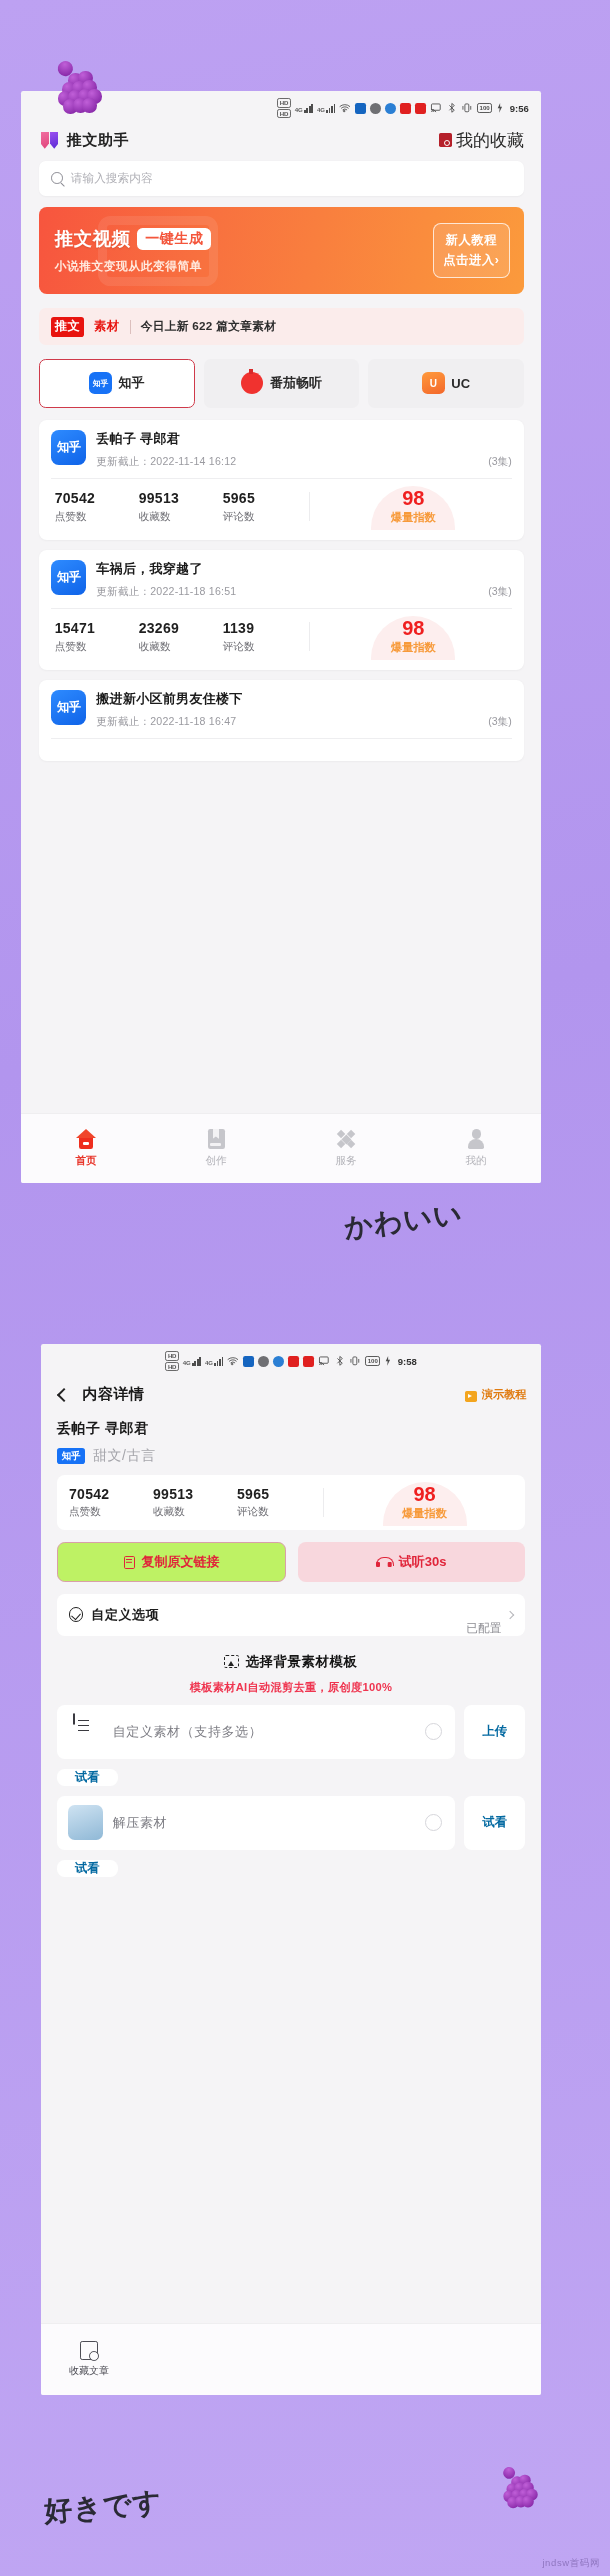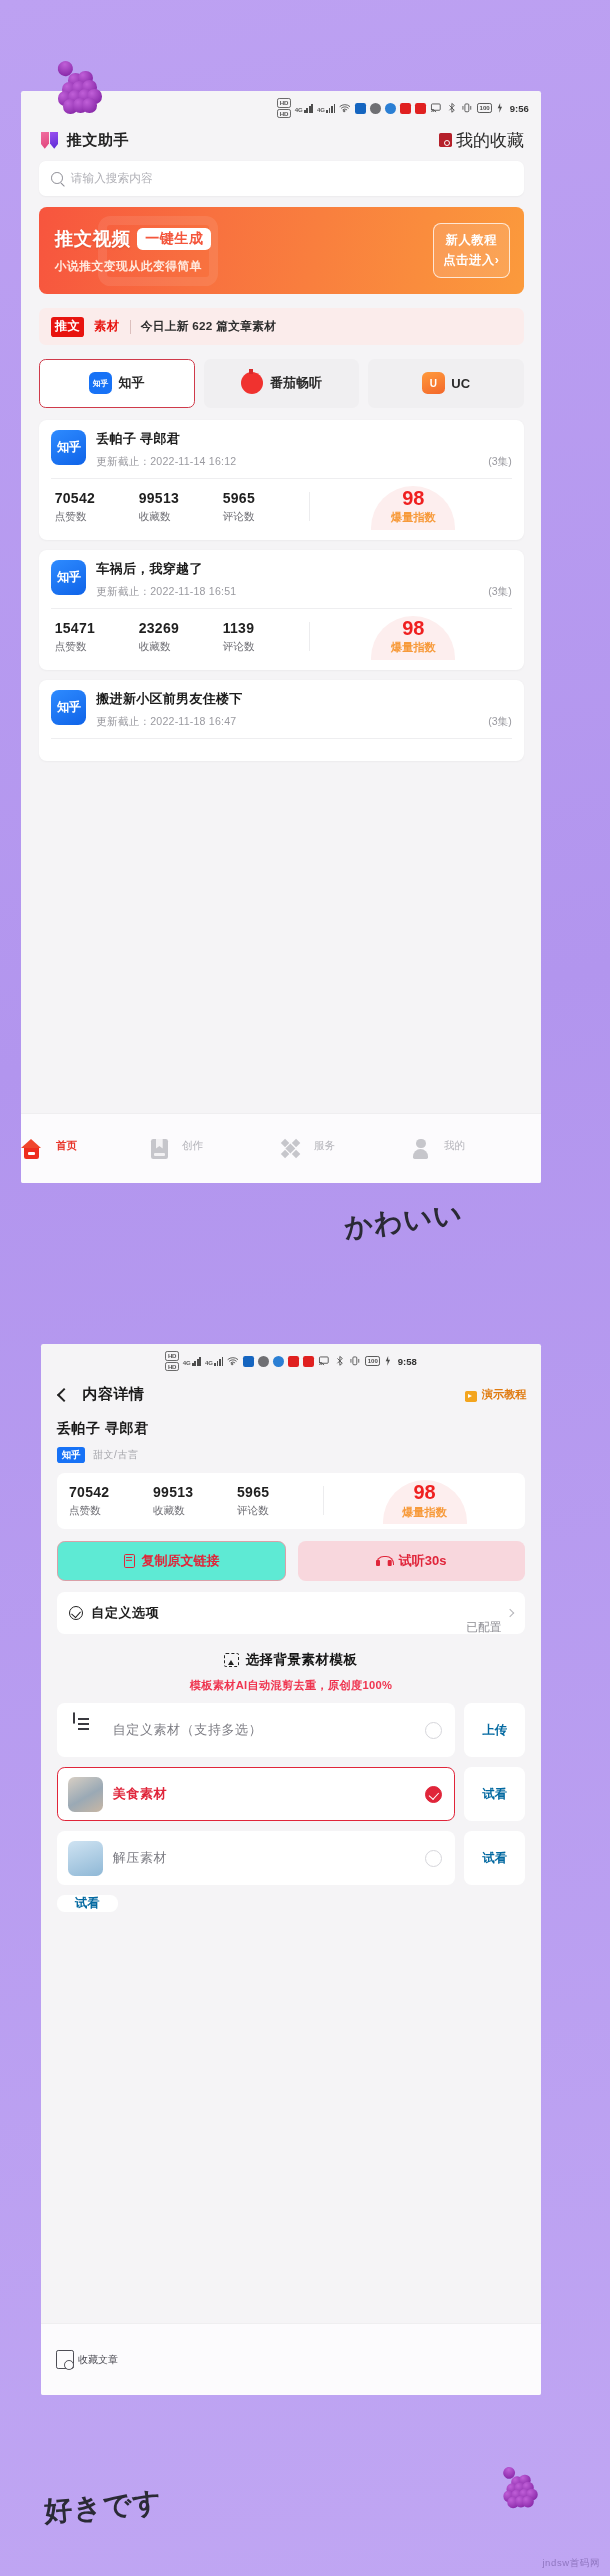--- a/index.html
+++ b/index.html
@@ -172,21 +172,21 @@
   .gauge-bg { position:absolute; width:84px;height:44px;border-radius:44px 44px 0 0;
               background:#fdeeee; top:-2.2px; }
   .gauge-num { font-size:20px; font-weight:800; color:#ef2020; position:relative; z-index:2; line-height:20px;}
   .gauge-lab { font-size:11.2px; font-weight:800; color:#f79a3a; position:relative; z-index:2; margin-top:2.2px;}
 
   
   .tabbar {
     position:absolute; left:0; bottom:0; width:100%; height:70px; background:#fcfbfd;
     display:flex; align-items:center; border-top:0.6px solid #efeef0;
   }
-  .tabbar-item { flex:1; display:flex; gap:14px; }
+  .tabbar-item { flex:1; display:flex; flex-direction:column; align-items:center; gap:5px; }
   .tb-label { font-size:10.6px; color:#b4b4ba; }
   .tabbar-item.active .tb-label { color:#e8362b; font-weight:700; }
   .home-ico { position:relative; width:21px;height:20px; }
   .home-ico::before{content:"";position:absolute;left:0;top:0;width:0;height:0;
     border-left:10.6px solid transparent;border-right:10.6px solid transparent;border-bottom:9.5px solid #f0452c;}
   .home-ico::after{content:"";position:absolute;left:3.4px;top:9px;width:14.5px;height:11.2px;
     background:#ee2d1e;border-radius:0 0 2.2px 2.2px;}
   .home-slot{position:absolute;left:7.3px;top:13.4px;width:6.7px;height:2.8px;background:#fff;border-radius:1.1px;z-index:3;}
   .book-ico{width:17px;height:20px;background:#c6c6cb;border-radius:2.2px;position:relative;}
   .book-ico::before{content:"";position:absolute;left:5px;top:0;width:6.7px;height:10px;background:#f3f2f4;
@@ -215,30 +215,30 @@
   .demo-ico{width:12.3px;height:11.2px;background:#f3a51f;border-radius:1.7px;position:relative;}
   .demo-ico::after{content:"";position:absolute;left:3.4px;top:2.8px;border-left:4.5px solid #fff;
     border-top:2.8px solid transparent;border-bottom:2.8px solid transparent;}
   .demo-lab { font-size:11.2px; color:#e07b10; font-weight:600; }
 
   .detail-head { padding: 9px 15.7px 0 15.7px; }
   .detail-title { font-size:14px; font-weight:700; color:#1a1a1a; letter-spacing:0.6px;}
   .detail-tags { display:flex; align-items:center; gap:7.8px; margin-top:9px; }
   .tag-zhihu { background:#1772f6; color:#fff; font-size:9.5px; font-weight:700;
                border-radius:2.8px; padding:1.7px 5px; letter-spacing:-0.3px;}
-  .tag-cat { font-size:10px; color:#a5a5ab; letter-spacing:0.6px;}
+  .tag-cat { font-size:14px; color:#a5a5ab; letter-spacing:0.6px;}
 
   .stat-card { margin: 10px 15.7px 0 15.7px; background:#fff; border-radius:7.8px;
                display:flex; align-items:center; padding: 9px 5.6px 9px 12.3px; }
   .actions { display:flex; gap:11.2px; padding: 12.3px 15.7px 0 15.7px; }
   .act {
     flex:1; height:40px; border-radius:7.8px; display:flex; align-items:center;
     justify-content:center; gap:6.7px; font-size:13px; font-weight:700; color:#e0253a;
   }
-  .act.outline { background:#5eead4; border:1.1px solid #d9a0a8; }
+  .act.outline { background:#bef264; border:1.1px solid #d9a0a8; }
   .act.filled { background:#f8d7dd; }
   .copy-ico{width:11.2px;height:13.4px;border:1.4px solid #e0253a;border-radius:1.7px;position:relative;}
   .copy-ico::after{content:"";position:absolute;left:1.7px;top:2.2px;width:5.6px;height:1.1px;background:#e0253a;
     box-shadow:0 2.8px 0 #e0253a;}
   .hp-ico{width:15.7px;height:10px;position:relative;}
   .hp-ico::before{content:"";position:absolute;left:0;top:0;width:15.7px;height:7.8px;
     border:1.7px solid #e0253a;border-bottom:none;border-radius:7.8px 7.8px 0 0;}
   .hp-ico::after{content:"";position:absolute;left:0;bottom:0;width:3.9px;height:5.6px;background:#e0253a;
     border-radius:1.1px;box-shadow:11.7px 0 0 #e0253a;}
 
@@ -284,21 +284,21 @@
   .radio.on { background:#e0253a; border-color:#e0253a; position:relative; }
   .radio.on::after{content:"";position:absolute;left:5px;top:3.4px;width:4.5px;height:7.8px;
     border:1.7px solid #fff;border-top:none;border-left:none;transform:rotate(42deg);}
   .mat-side { width:61px; background:#fff; border-radius:7.8px; display:flex;
               align-items:center; justify-content:center; font-size:12.3px; color:#0369a1; font-weight:600;}
 
   
   .bottombar { position:absolute; left:0; bottom:0; width:100%; height:72px;
                background:#fcfbfd; display:flex; align-items:center; padding: 0 14.5px; gap:12.3px;
                border-top:0.6px solid #efeef0; }
-  .fav2 { width:67px; display:flex; flex-direction:row; align-items:center; gap:4.5px; }
+  .fav2 { width:67px; display:flex; flex-direction:column; align-items:center; gap:4.5px; }
   .fav2-ico{width:18px;height:19px;border:1.7px solid #4d4d55;border-radius:2.2px;position:relative;}
   .fav2-ico::after{content:"";position:absolute;right:-1.7px;bottom:-2.2px;width:7.8px;height:7.8px;
     border:1.7px solid #4d4d55;border-radius:50%;background:#fcfbfd;}
   .fav2-lab { font-size:10px; color:#4d4d55; }
   .gen-btn { flex:1; height:44px; background:#e8102c; border-radius:6.7px;
              display:flex; align-items:center; justify-content:center;
              color:#fff; font-size:15px; font-weight:700; letter-spacing:1.1px; }
 
   
   .grape { position:absolute; width:54px; height:50px; pointer-events:none; }
@@ -666,25 +666,20 @@
       <div class="mat-row">
         <div class="mat-main">
           <span class="mat-thumb doc"><span class="doc-ico"></span></span>
           <span class="mat-name">自定义素材（支持多选）</span>
           <span class="radio"></span>
         </div>
         <div class="mat-side">上传</div>
       </div>
 
       <div class="mat-row">
-        <div class="mat-main sel">
-          <span class="mat-thumb th-food"></span>
-          <span class="mat-name">美食素材</span>
-          <span class="radio on"></span>
-        </div>
         <div class="mat-side">试看</div>
       </div>
 
       <div class="mat-row">
         <div class="mat-main">
           <span class="mat-thumb th-relax"></span>
           <span class="mat-name">解压素材</span>
           <span class="radio"></span>
         </div>
         <div class="mat-side">试看</div>

